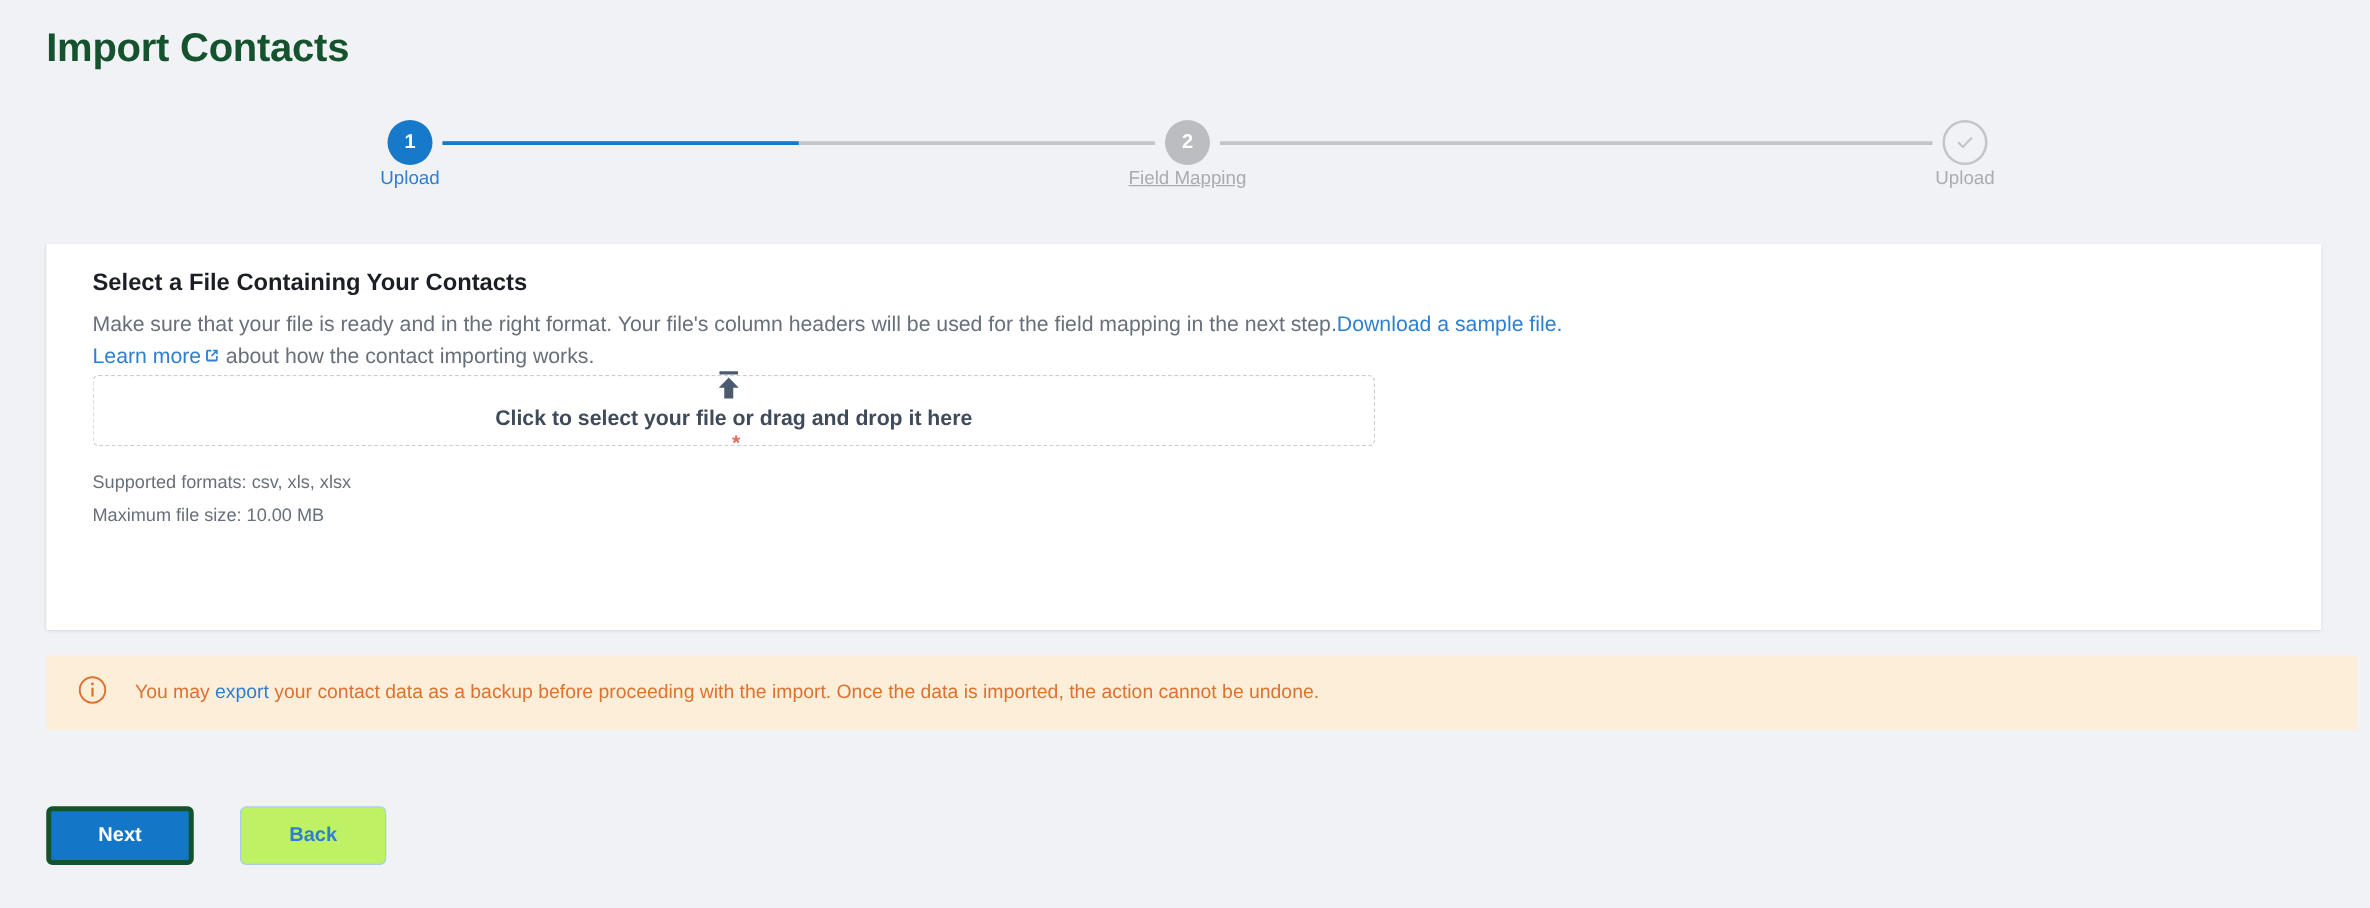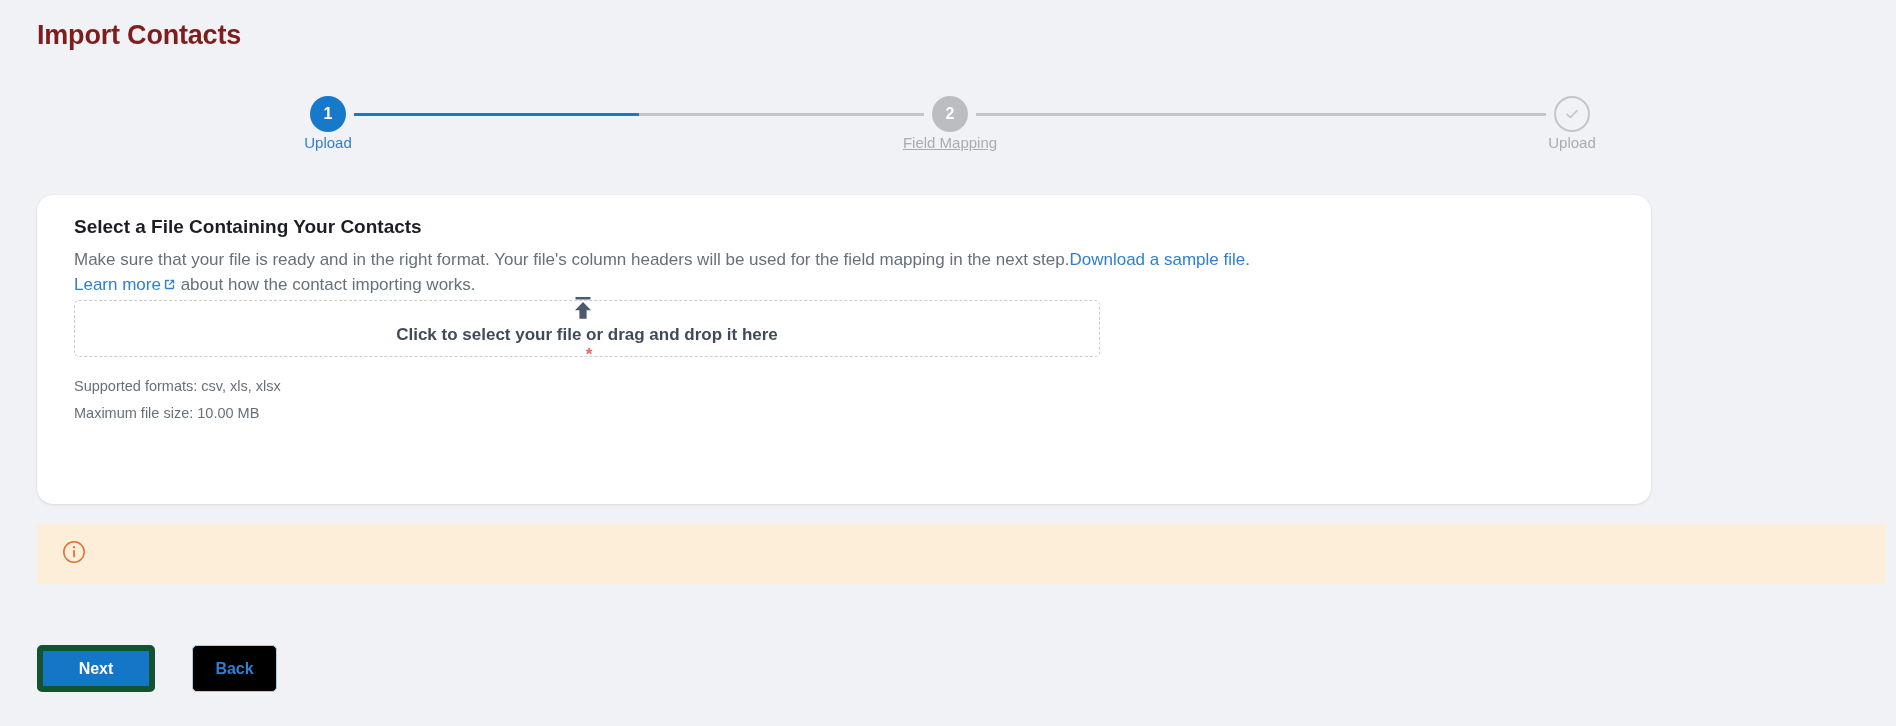--- a/index.html
+++ b/index.html
@@ -11,23 +11,23 @@
     background: #f1f2f6;
     font-family: "Liberation Sans", sans-serif;
     overflow: hidden;
   }
 
   
   .page-title {
     position: absolute;
     left: 37px;
     top: 20px;
-    font-size: 27px;
+    font-size: 32px;
     font-weight: bold;
-    color: #7f1d1d;
+    color: #14532d;
     letter-spacing: -0.2px;
     text-align: center;
   }
 
   
   .stepper {
     position: absolute;
     left: 310px;
     top: 96px;
     width: 1280px;
@@ -92,24 +92,24 @@
     transform: translateX(-50%);
   }
   .step-label.active   { color: #2f7fd1; }
   .step-label.inactive { color: #abacb1; }
 
   
   .card {
     position: absolute;
     left: 37px;
     top: 195px;
-    width: 1614px;
+    width: 1820px;
     height: 309px;
     background: #ffffff;
-    border-radius: 16px;
+    border-radius: 0;
     box-shadow: 0 1px 3px rgba(25, 30, 40, 0.10), 0 0 1px rgba(25,30,40,0.10);
   }
   .card-title {
     position: absolute;
     left: 37px;
     top: 21px;
     font-size: 19px;
     font-weight: bold;
     color: #1b1f25;
   }
@@ -218,25 +218,25 @@
     cursor: pointer;
     height: 47px;
     display: flex;
     align-items: center;
     justify-content: center;
   }
   .btn-primary {
     width: 118px;
     background: #1476c6;
     color: #ffffff;
-    border: 6px solid #14532d;
+    border: 4px solid #14532d;
   }
   .btn-secondary {
-    width: 85px;
-    background: #000000;
+    width: 117px;
+    background: #bef264;
     color: #2f7fd1;
     border: 1px solid #a8cdeb;
   }
 </style>
 </head>
 <body>
 
 <div class="page-title">Import Contacts</div>
 
 <div class="stepper">
@@ -306,18 +306,21 @@
 </div>
 
 <div class="banner">
   <span class="banner-icon">
     <svg width="24" height="24" viewBox="0 0 24 24" aria-hidden="true">
       <circle cx="12" cy="12" r="10.2" fill="none" stroke="#dd7130" stroke-width="1.5"></circle>
       <circle cx="12" cy="7.2" r="1.15" fill="#dd7130"></circle>
       <rect x="11.1" y="10" width="1.8" height="7.4" rx="0.8" fill="#dd7130"></rect>
     </svg>
   </span>
+  <div class="banner-text">
+    <span>You may </span><a class="link" href="#">export</a><span> your contact data as a backup before proceeding with the import. Once the data is imported, the action cannot be undone.</span>
+  </div>
 </div>
 
 <div class="btn-row">
   <button class="btn btn-primary">Next</button>
   <button class="btn btn-secondary">Back</button>
 </div>
 
 </body></html>

